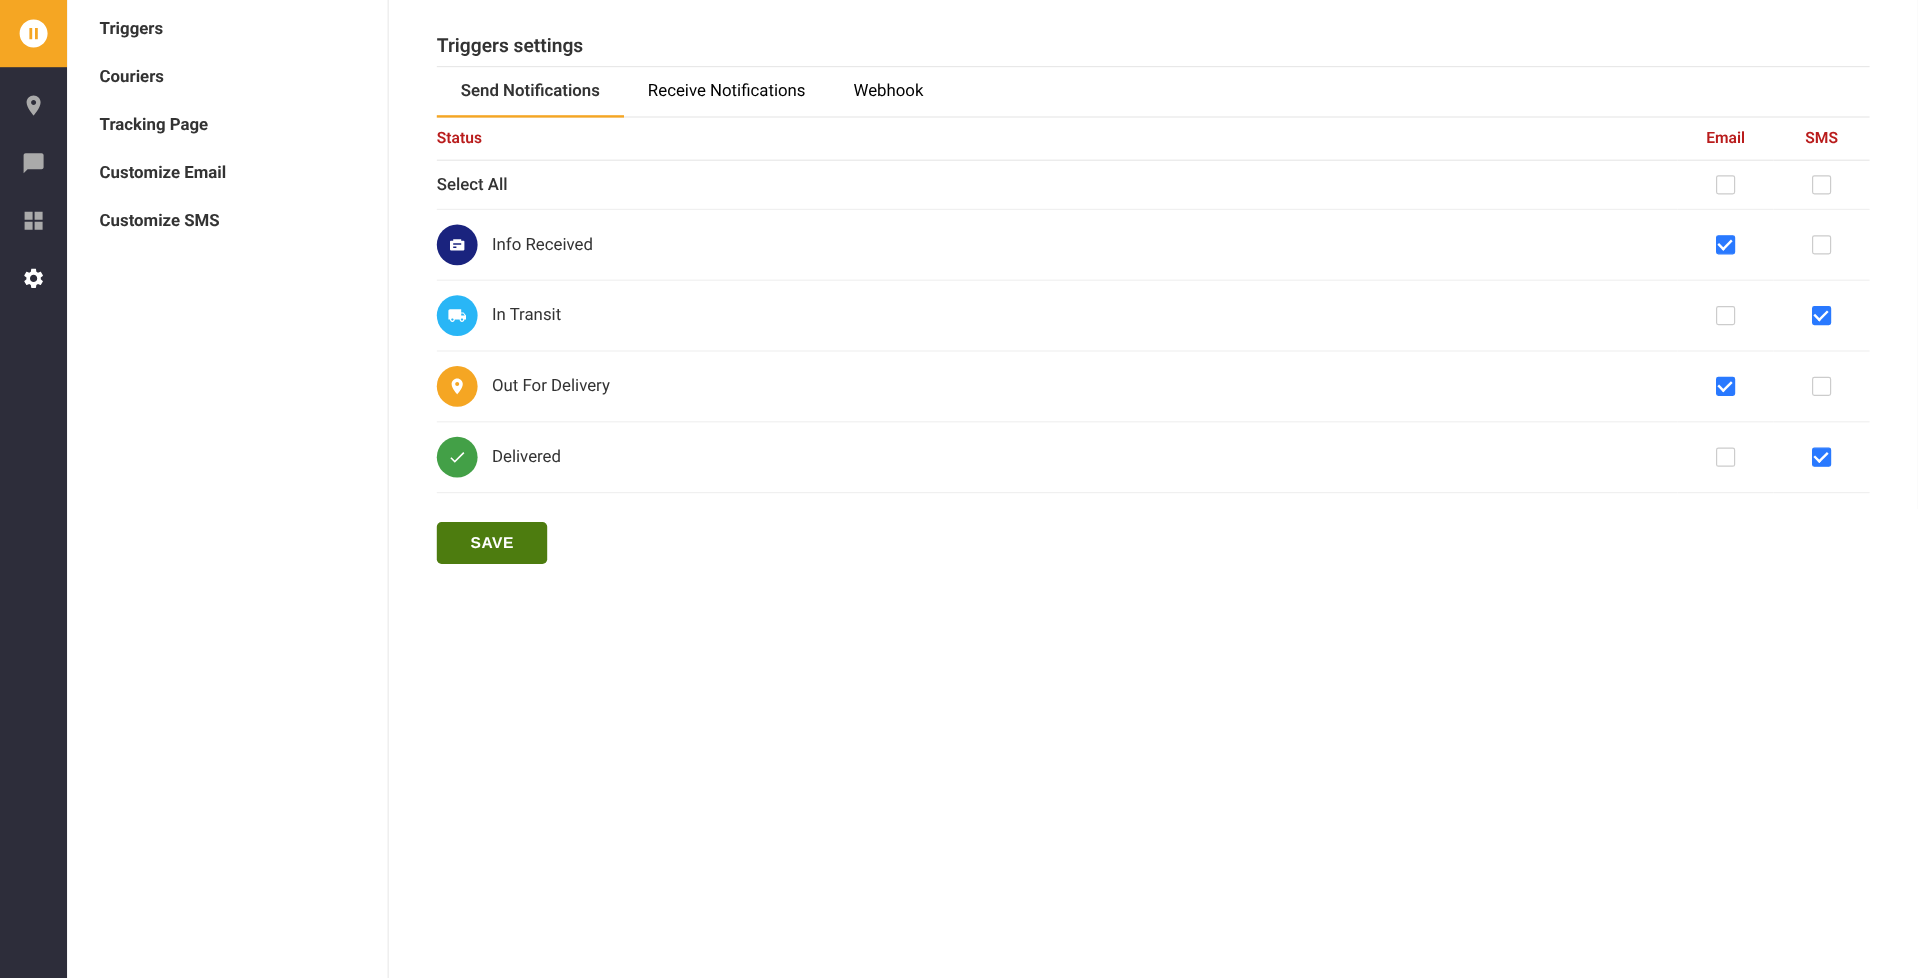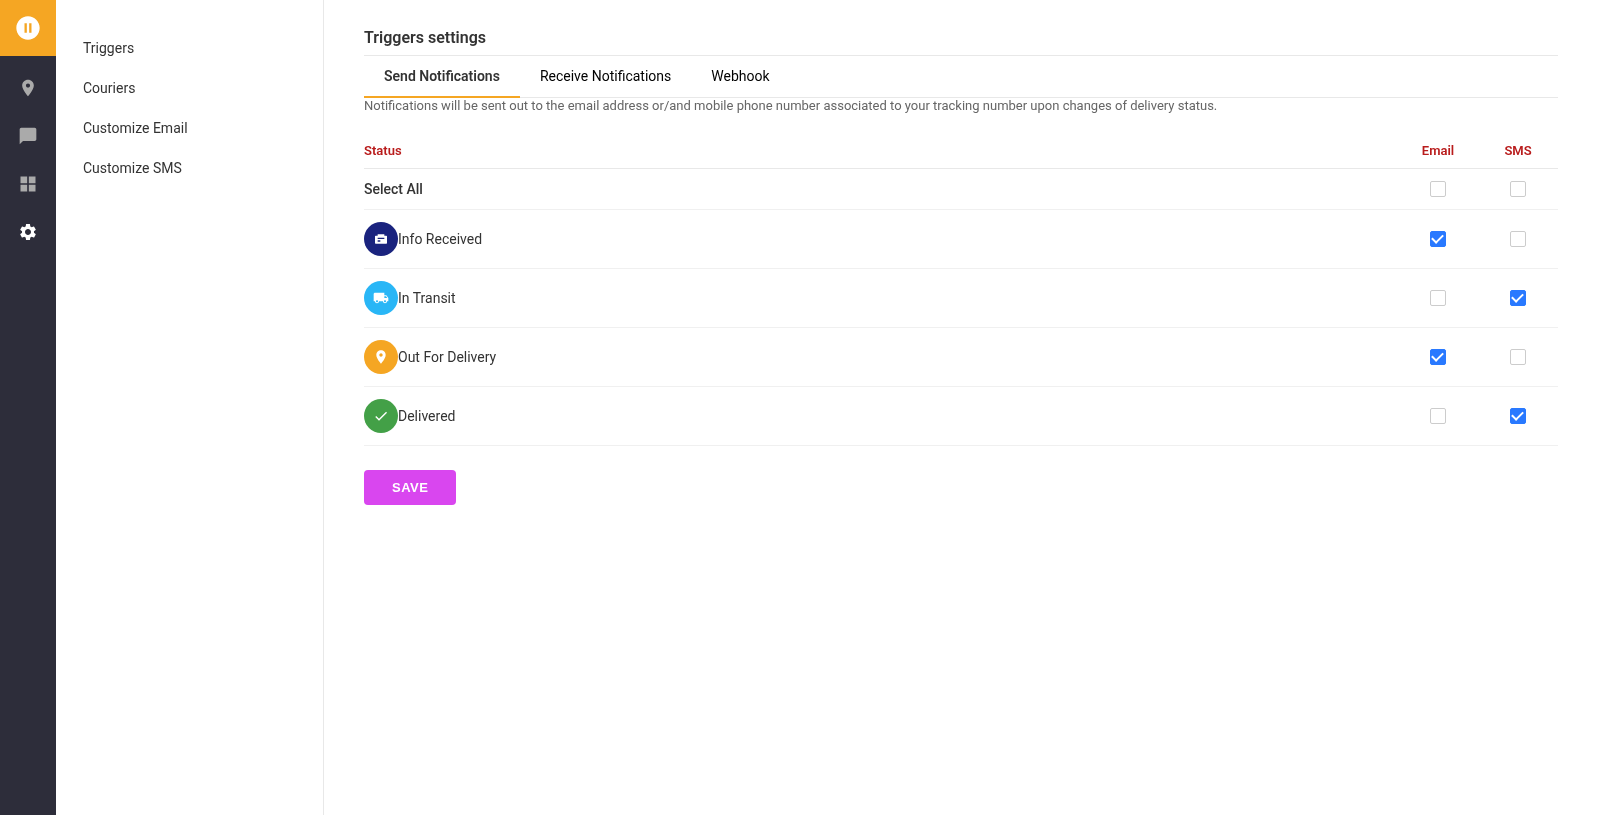--- a/index.html
+++ b/index.html
@@ -43,21 +43,22 @@
       height: 20px;
       fill: currentColor;
     }
 
     
     .sidebar {
       width: 268px;
       background: #fff;
       border-right: 1px solid #e8e8e8;
       flex-shrink: 0;
-      padding-top: 28px;
+      padding-top: 4px;
+      font-weight: bold;
     }
     .sidebar-item {
       padding: 12px 24px;
       font-size: 14px;
       color: #333;
       cursor: pointer;
       border-left: 3px solid transparent;
     }
 
     
@@ -149,20 +150,21 @@
       vertical-align: middle;
     }
     .status-table tbody tr td.col-email,
     .status-table tbody tr td.col-sms {
       text-align: center;
       width: 80px;
     }
     .status-cell {
       display: flex;
       align-items: center;
+      gap: 12px;
     }
     .status-icon {
       width: 34px;
       height: 34px;
       border-radius: 50%;
       display: flex;
       align-items: center;
       justify-content: center;
       flex-shrink: 0;
     }
@@ -208,21 +210,21 @@
 
     
     .select-all-row td {
       font-weight: 500;
       font-size: 14px;
     }
 
     
     .save-btn {
       margin-top: 24px;
-      background: #d946ef;
+      background: #4d7c0f;
       color: #fff;
       border: none;
       padding: 10px 28px;
       font-size: 13px;
       font-weight: 700;
       border-radius: 4px;
       cursor: pointer;
       letter-spacing: 0.5px;
     }
   </style>
@@ -253,38 +255,38 @@
   <div class="icon-bar-item active">
     <svg viewBox="0 0 24 24">
         <path d="M19.14,12.94c0.04-0.3,0.06-0.61,0.06-0.94c0-0.32-0.02-0.64-0.07-0.94l2.03-1.58c0.18-0.14,0.23-0.41,0.12-0.61 l-1.92-3.32c-0.12-0.22-0.37-0.29-0.59-0.22l-2.39,0.96c-0.5-0.38-1.03-0.7-1.62-0.94L14.4,2.81c-0.04-0.24-0.24-0.41-0.48-0.41 h-3.84c-0.24,0-0.43,0.17-0.47,0.41L9.25,5.35C8.66,5.59,8.12,5.92,7.63,6.29L5.24,5.33c-0.22-0.08-0.47,0-0.59,0.22L2.74,8.87 C2.62,9.08,2.66,9.34,2.86,9.48l2.03,1.58C4.84,11.36,4.8,11.69,4.8,12s0.02,0.64,0.07,0.94l-2.03,1.58 c-0.18,0.14-0.23,0.41-0.12,0.61l1.92,3.32c0.12,0.22,0.37,0.29,0.59,0.22l2.39-0.96c0.5,0.38,1.03,0.7,1.62,0.94l0.36,2.54 c0.05,0.24,0.24,0.41,0.48,0.41h3.84c0.24,0,0.44-0.17,0.47-0.41l0.36-2.54c0.59-0.24,1.13-0.56,1.62-0.94l2.39,0.96 c0.22,0.08,0.47,0,0.59-0.22l1.92-3.32c0.12-0.22,0.07-0.47-0.12-0.61L19.14,12.94z M12,15.6c-1.98,0-3.6-1.62-3.6-3.6 s1.62-3.6,3.6-3.6s3.6,1.62,3.6,3.6S13.98,15.6,12,15.6z"></path>
       </svg>
   </div>
 </div>
 
 <div class="sidebar">
   <div class="sidebar-item">Triggers</div>
   <div class="sidebar-item">Couriers</div>
+  <div class="sidebar-item">Tracking Page</div>
   <div class="sidebar-item">Customize Email</div>
   <div class="sidebar-item">Customize SMS</div>
 </div>
 
 <div class="main">
 
   <h2 class="section-title">Triggers settings</h2>
 
   <hr class="divider">
 
   
   <div class="tabs">
     <div class="tab active">Send Notifications</div>
     <div class="tab">Receive Notifications</div>
     <div class="tab">Webhook</div>
   </div>
 
-  <p class="notification-info">Notifications will be sent out to the email address or/and mobile phone number associated to your tracking number upon changes of delivery status.</p>
 
   
   <table class="status-table">
     <thead>
       <tr>
         <th>Status</th>
         <th class="col-email">Email</th>
         <th class="col-sms">SMS</th>
       </tr>
     </thead>

